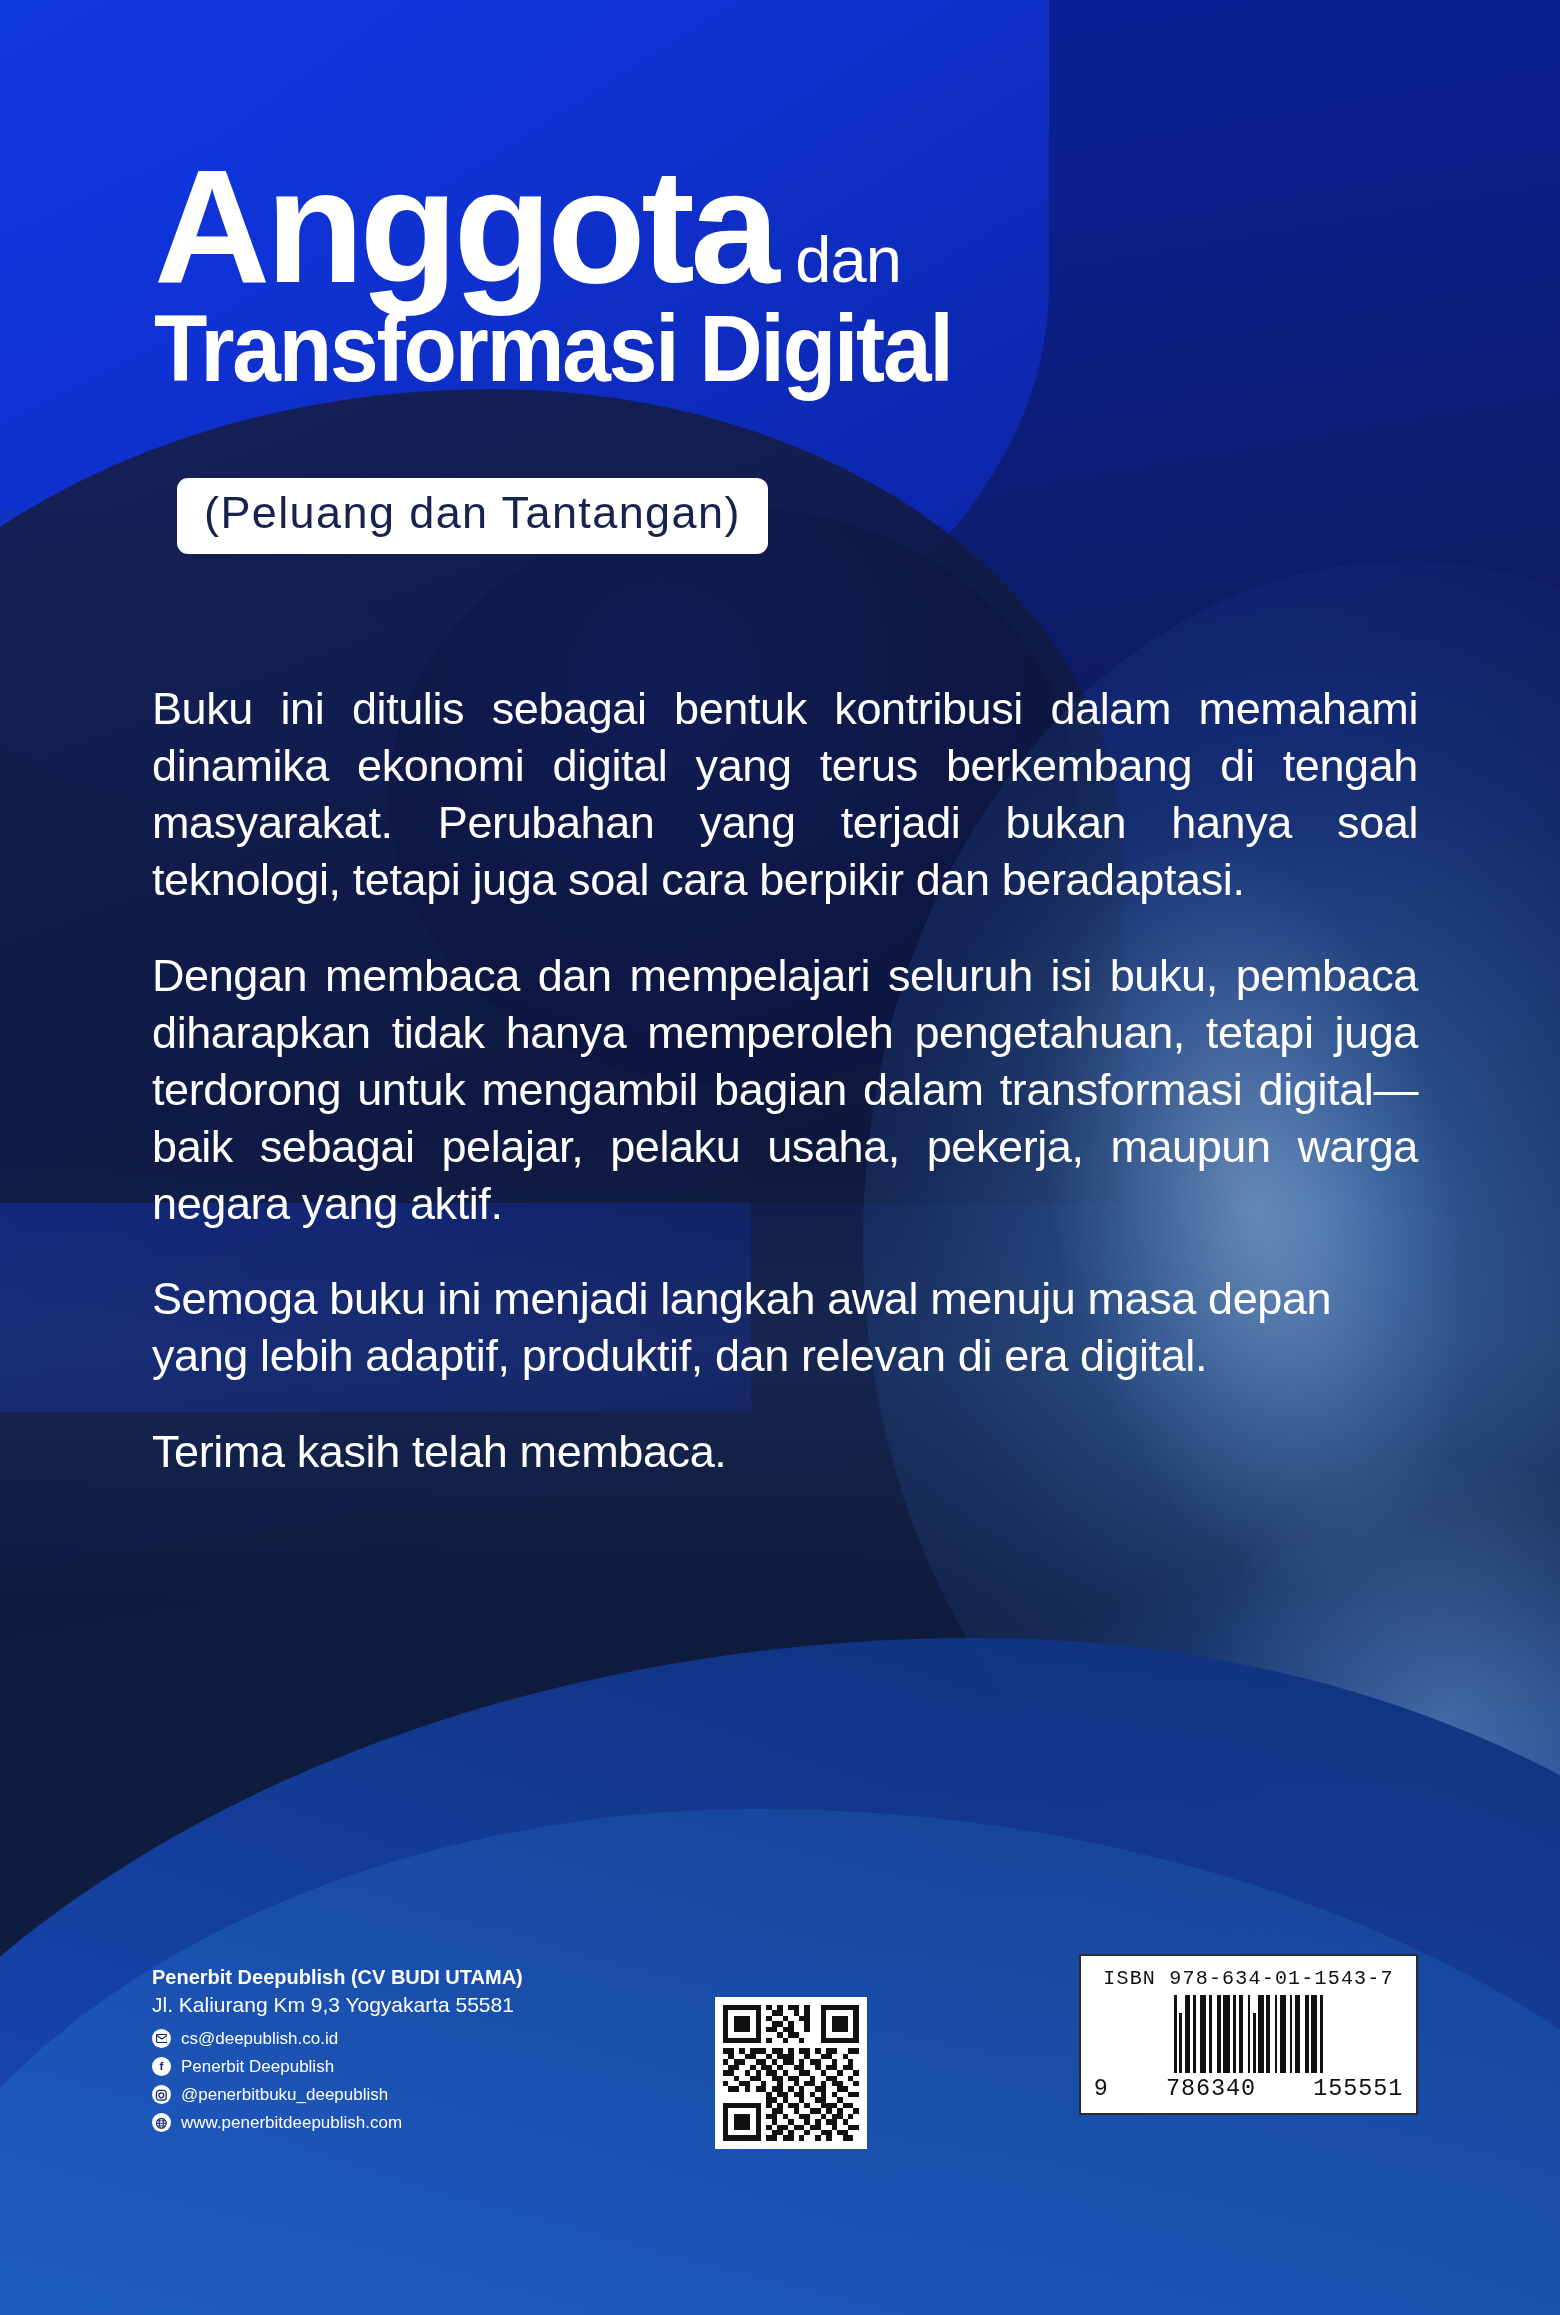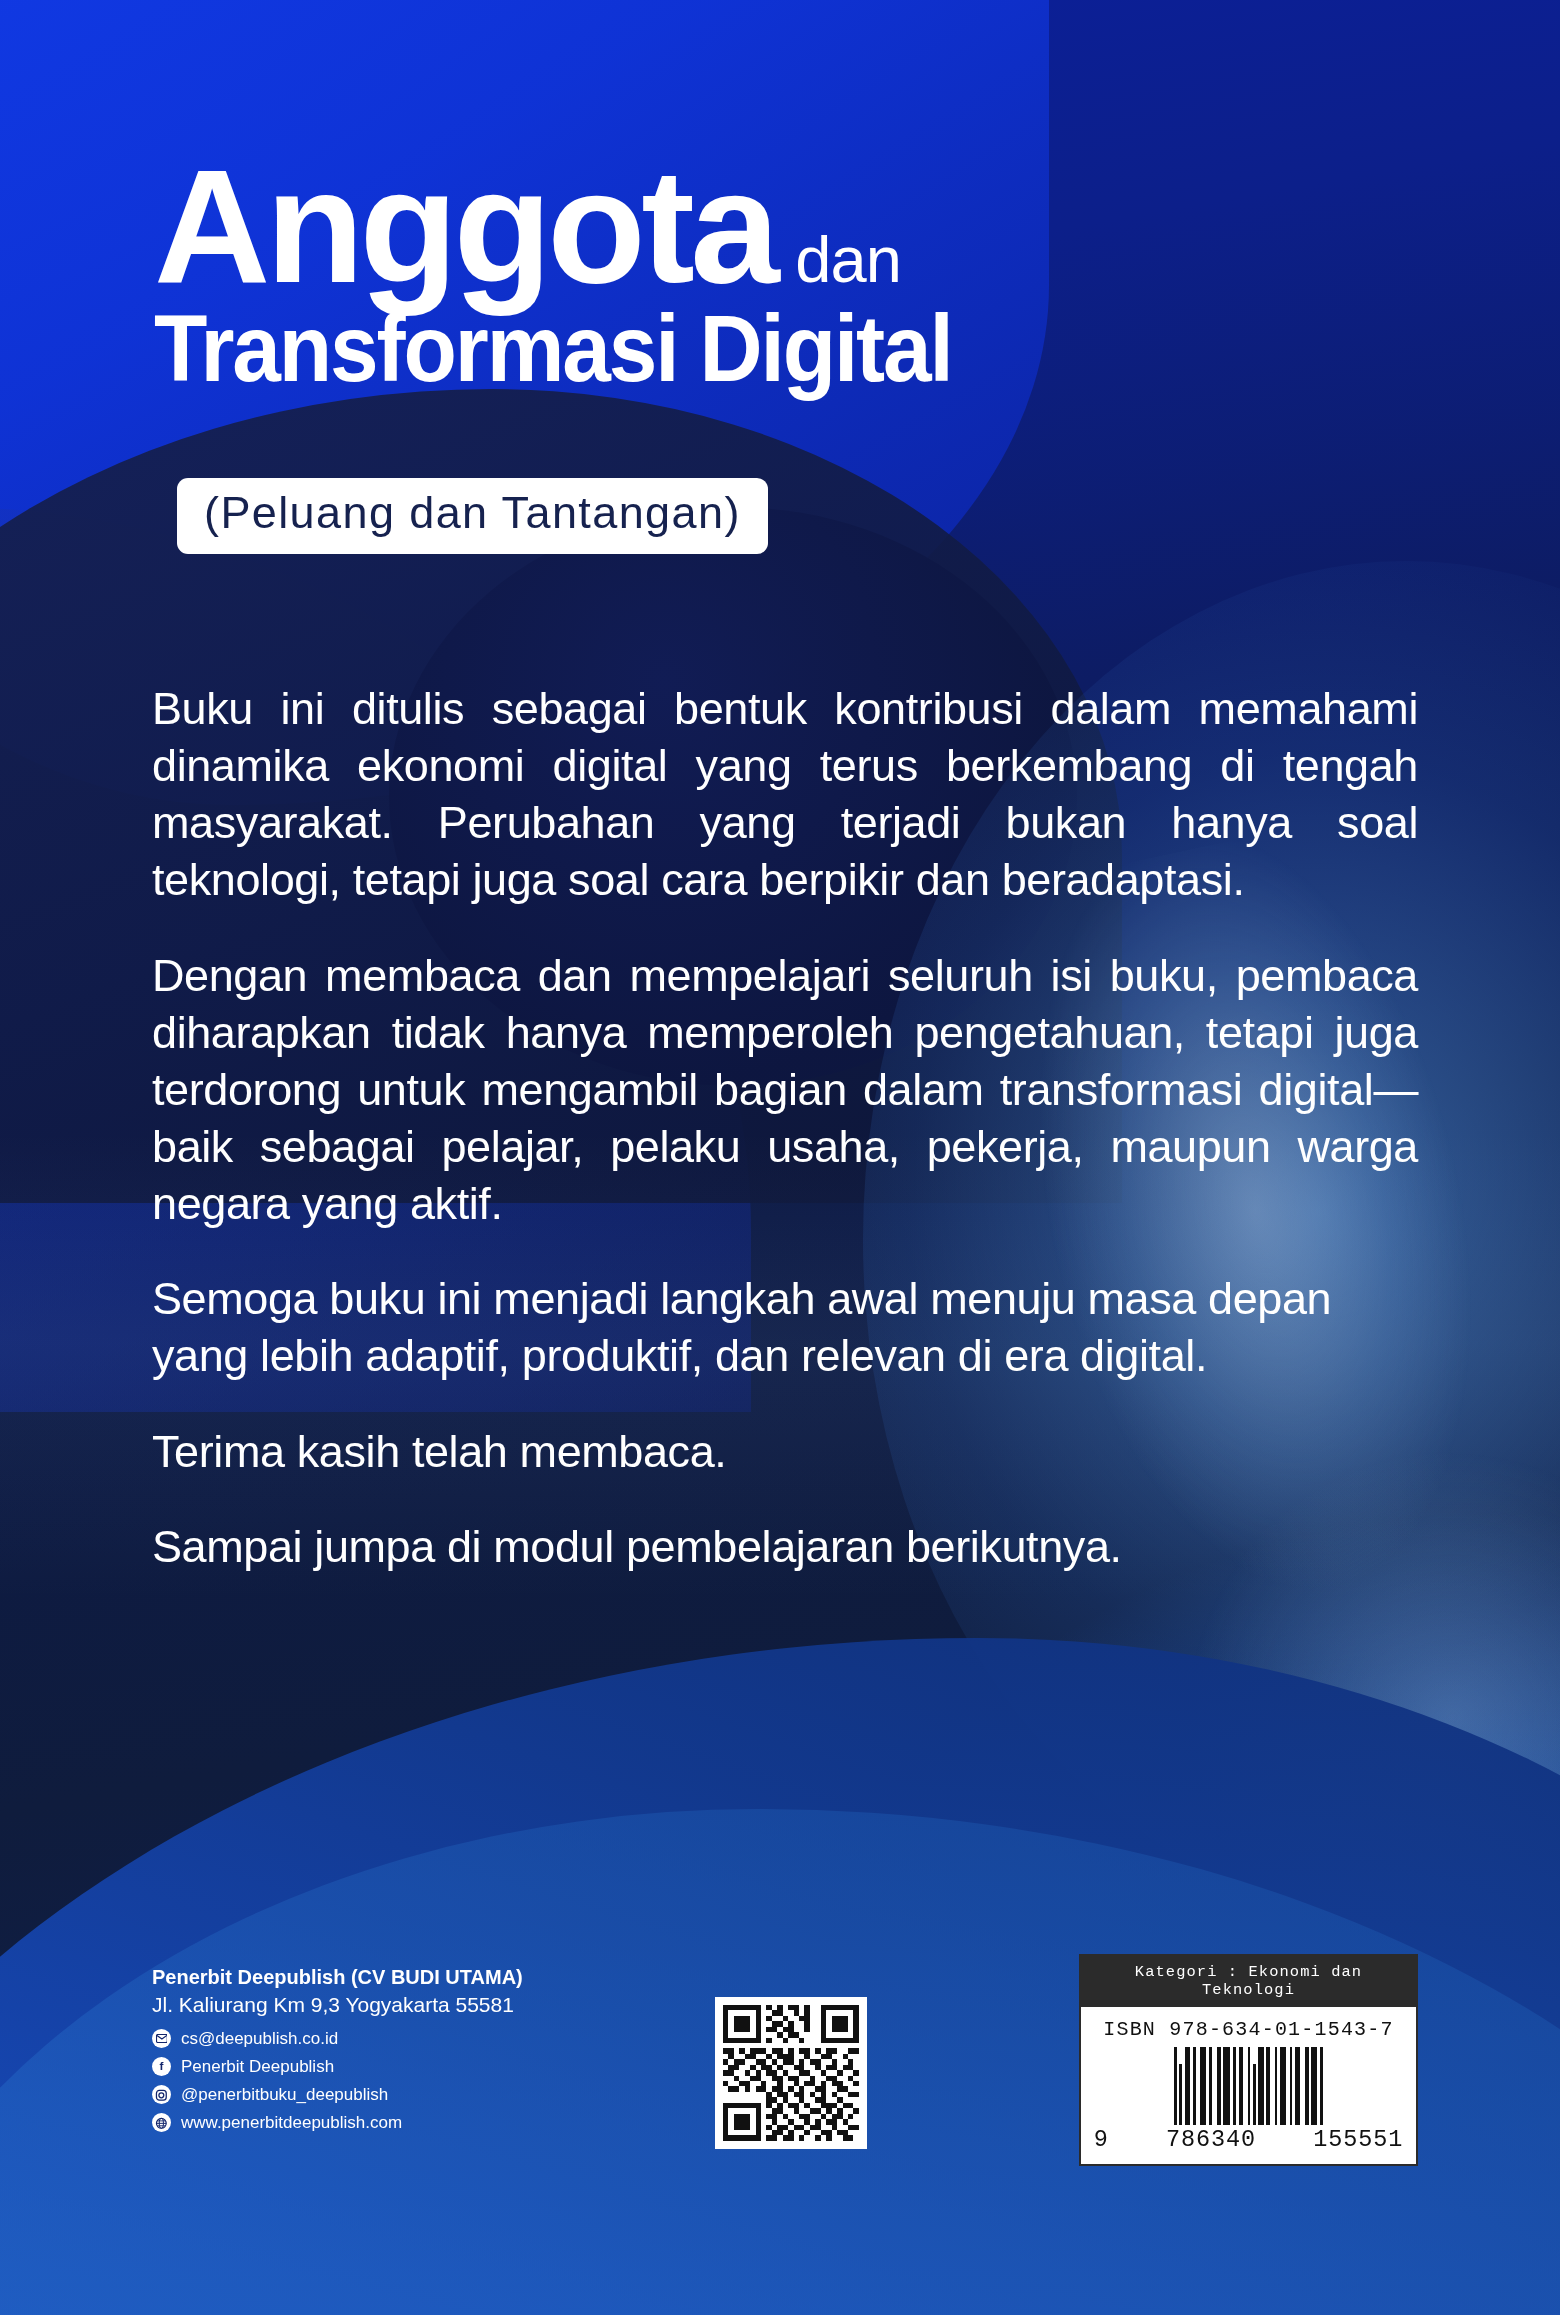--- a/index.html
+++ b/index.html
@@ -243,21 +243,20 @@
 
     <div class="tagline-wrap">
       <span class="tagline">(Peluang dan Tantangan)</span>
     </div>
 
     <div class="body-copy">
       <p class="justified">Buku ini ditulis sebagai bentuk kontribusi dalam memahami dinamika ekonomi digital yang terus berkembang di tengah masyarakat. Perubahan yang terjadi bukan hanya soal teknologi, tetapi juga soal cara berpikir dan beradaptasi.</p>
       <p class="justified">Dengan membaca dan mempelajari seluruh isi buku, pembaca diharapkan tidak hanya memperoleh pengetahuan, tetapi juga terdorong untuk mengambil bagian dalam transformasi digital—baik sebagai pelajar, pelaku usaha, pekerja, maupun warga negara yang aktif.</p>
       <p>Semoga buku ini menjadi langkah awal menuju masa depan yang lebih adaptif, produktif, dan relevan di era digital.</p>
       <p>Terima kasih telah membaca.</p>
-      <p> Sampai jumpa di modul pembelajaran berikutnya.</p>
     </div>
 
     <div class="publisher">
       <div class="pub-name">Penerbit Deepublish (CV BUDI UTAMA)</div>
       <div class="pub-line">Jl. Kaliurang Km 9,3 Yogyakarta 55581</div>
 
       <div class="pub-contacts">
         <div class="contact-row">
           <span class="c-icon">
             <svg width="11.8" height="9" viewBox="0 0 13 10">
@@ -455,21 +454,20 @@
             <rect x="11" y="24" width="2" height="1"></rect>
             <rect x="14" y="24" width="1" height="1"></rect>
           <rect x="17" y="24" width="1" height="1"></rect>
             <rect x="19" y="24" width="1" height="1"></rect>
             <rect x="22" y="24" width="2" height="1"></rect>
         </g>
       </svg>
     </div>
 
     <div class="isbn-block">
-      <div class="isbn-cat">Kategori : Ekonomi dan Teknologi</div>
       <div class="isbn-num">ISBN 978-634-01-1543-7</div>
       <div class="barcode">
         <span class="bar guard" style="width:2.7px"></span>
           <span style="width:2.7px"></span>
         <span class="bar short" style="width:2.7px"></span>
           <span style="width:2.7px"></span>
         <span class="bar" style="width:5.4px"></span>
           <span style="width:2.7px"></span>
         <span class="bar" style="width:2.7px"></span>
           <span style="width:4.5px"></span>

